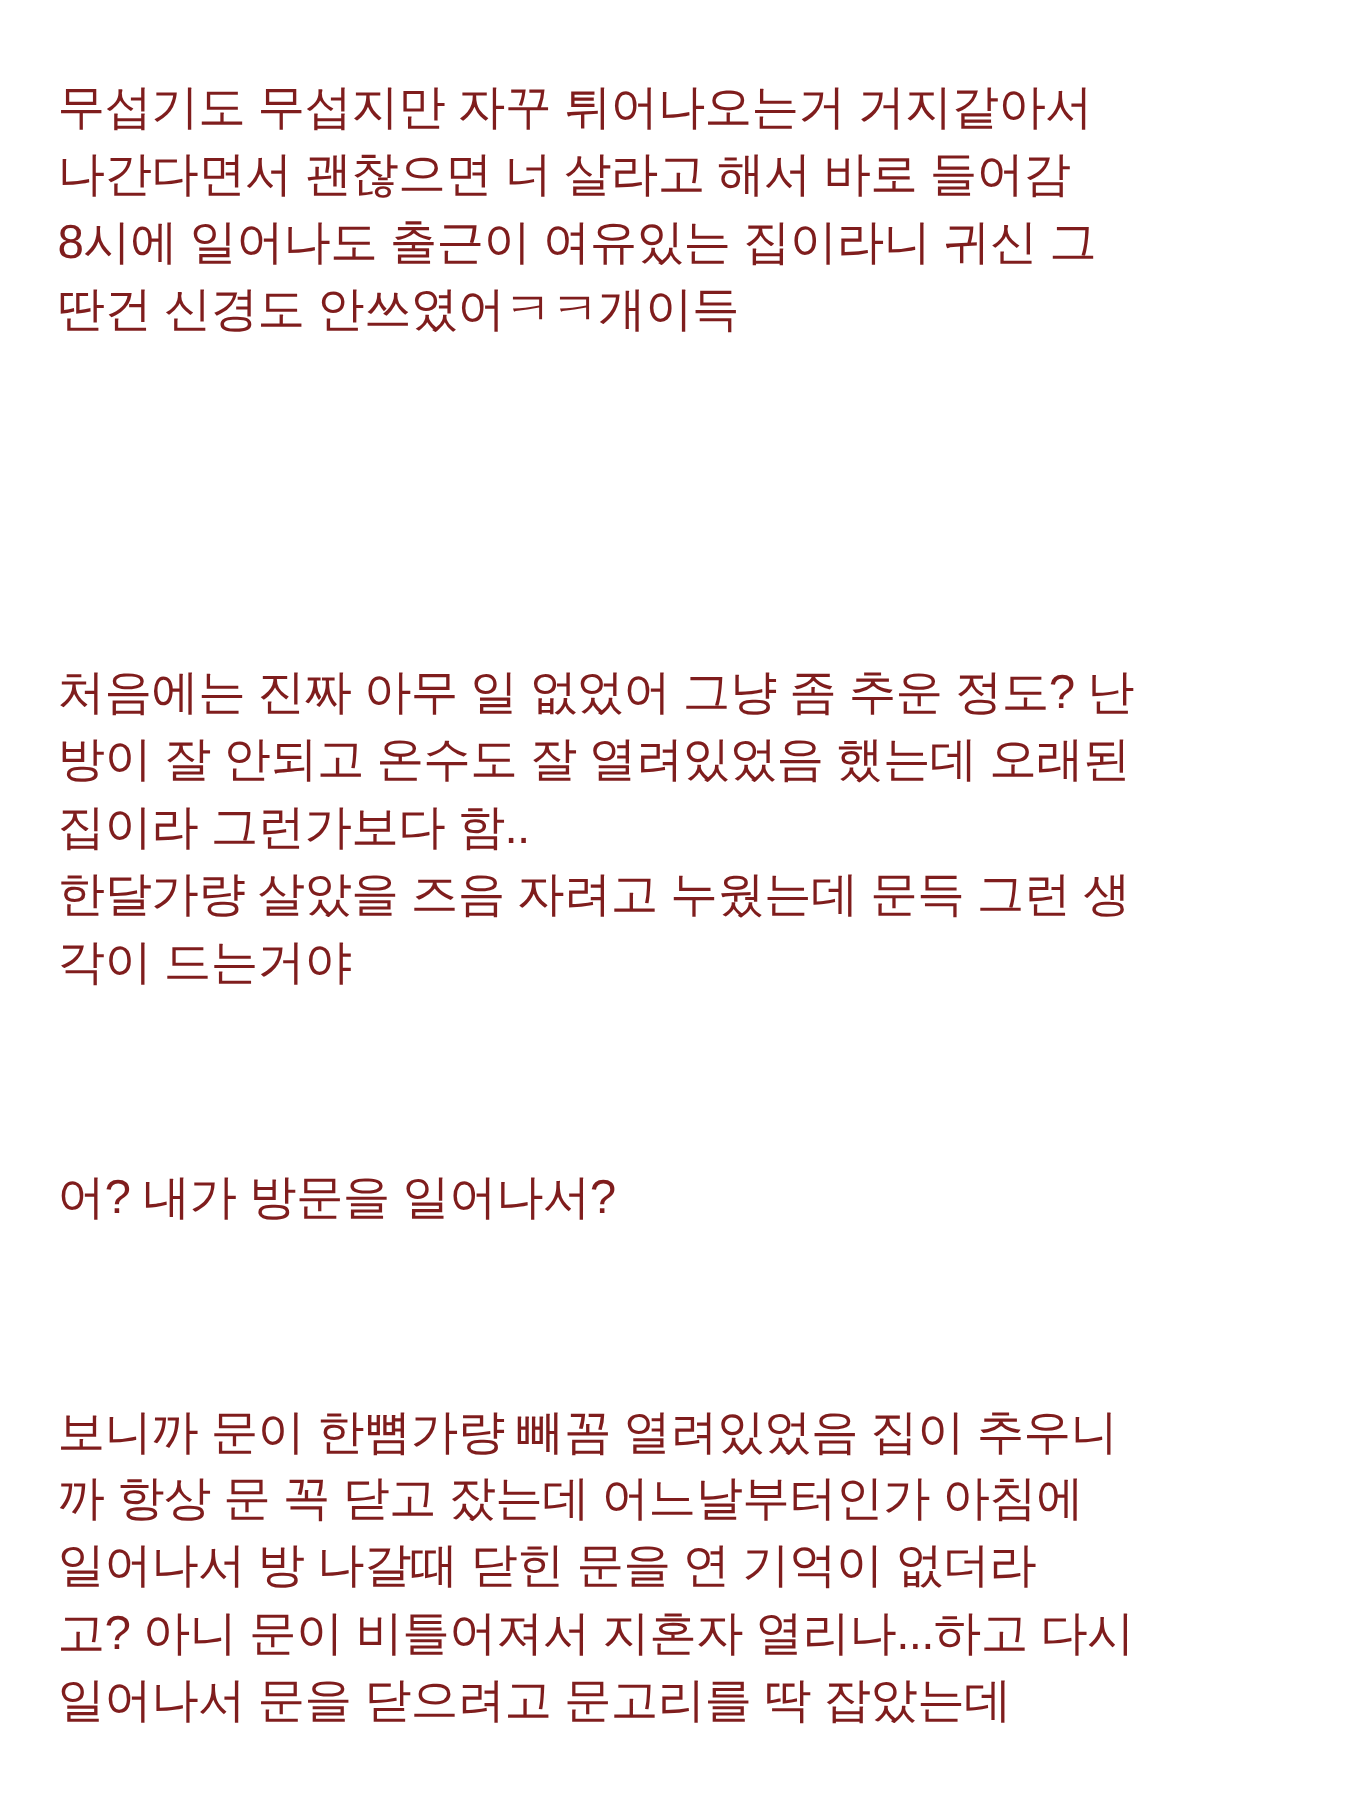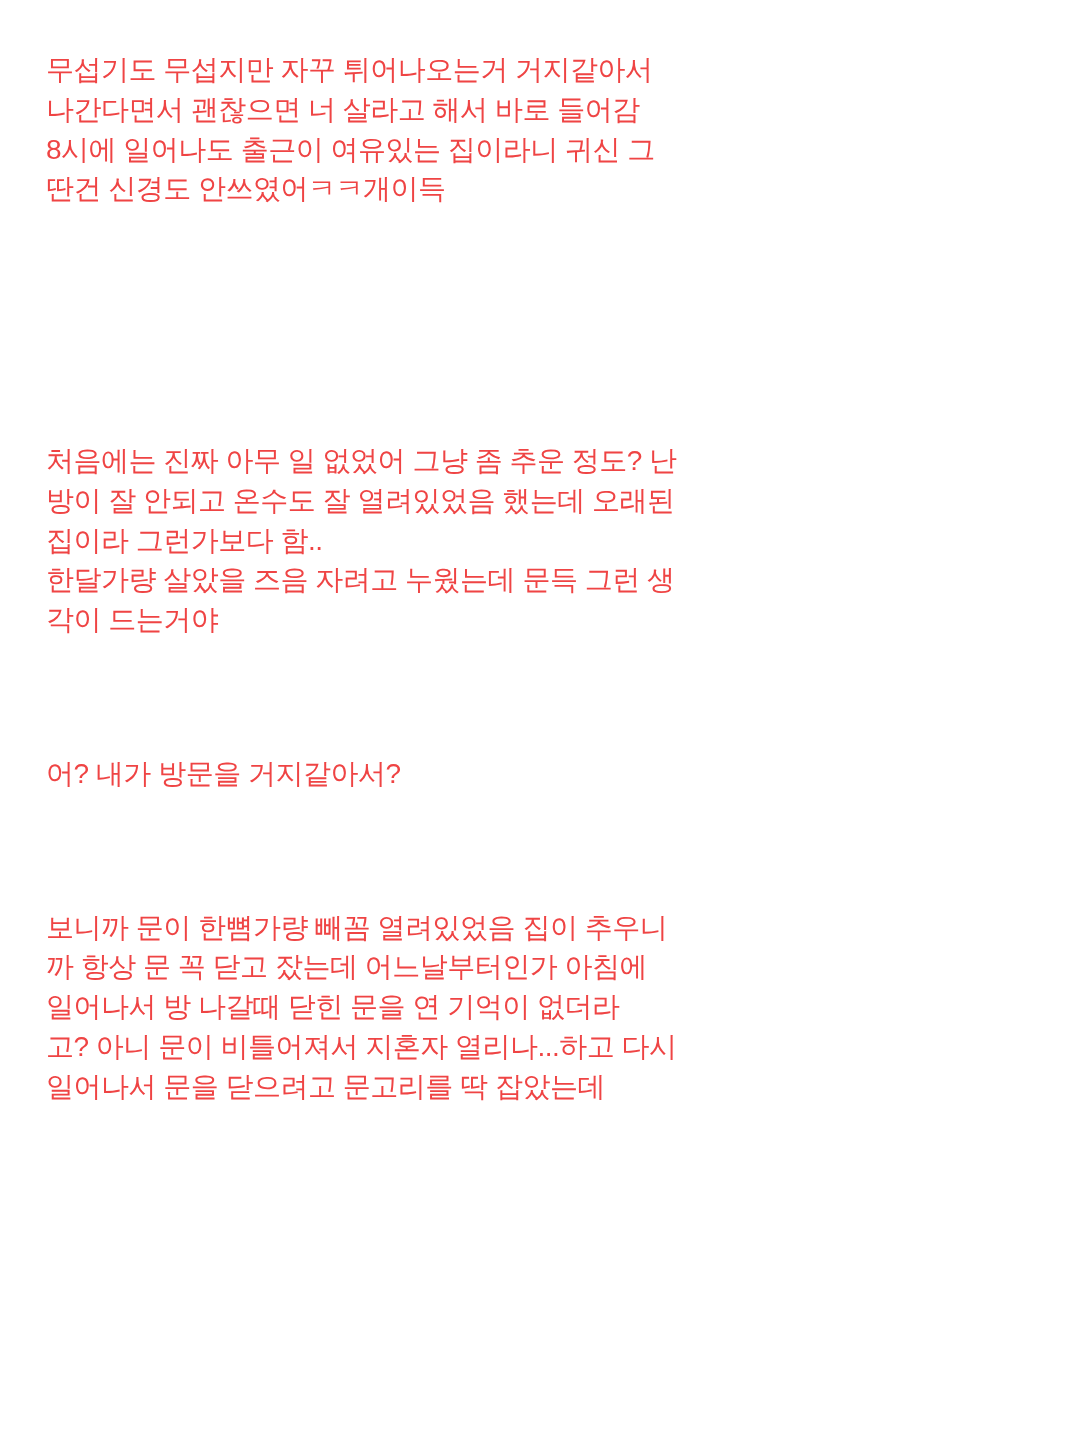--- a/index.html
+++ b/index.html
@@ -15,24 +15,24 @@
     -webkit-font-smoothing: antialiased;
   }
   .page {
     box-sizing: border-box;
     width: 1080px;
     min-height: 1435px;
     padding: 22px 46px 40px 46px;
     background: #ffffff;
   }
   .block {
-    font-size: 28px;
+    font-size: 38px;
     line-height: 1.42;
     letter-spacing: -0.5px;
-    color: #ef4444;
+    color: #7f1d1d;
     white-space: pre-wrap;
     word-break: break-all;
     font-weight: 400;
   }
   .spacer-lg {
     height: 176px;
   }
   .spacer-md {
     height: 58px;
   }
@@ -53,21 +53,21 @@
   <div class="spacer-lg"></div>
 
   <p class="block">처음에는 진짜 아무 일 없었어 그냥 좀 추운 정도? 난
 방이 잘 안되고 온수도 잘 열려있었음 했는데 오래된
 집이라 그런가보다 함..
 한달가량 살았을 즈음 자려고 누웠는데 문득 그런 생
 각이 드는거야</p>
 
   <div class="spacer-md"></div>
 
-  <p class="block">어? 내가 방문을 거지같아서?</p>
+  <p class="block">어? 내가 방문을 일어나서?</p>
 
   <div class="spacer-sm"></div>
 
   <p class="block">보니까 문이 한뼘가량 빼꼼 열려있었음 집이 추우니
 까 항상 문 꼭 닫고 잤는데 어느날부터인가 아침에
 일어나서 방 나갈때 닫힌 문을 연 기억이 없더라
 고? 아니 문이 비틀어져서 지혼자 열리나...하고 다시
 일어나서 문을 닫으려고 문고리를 딱 잡았는데</p>
 
 </div>

